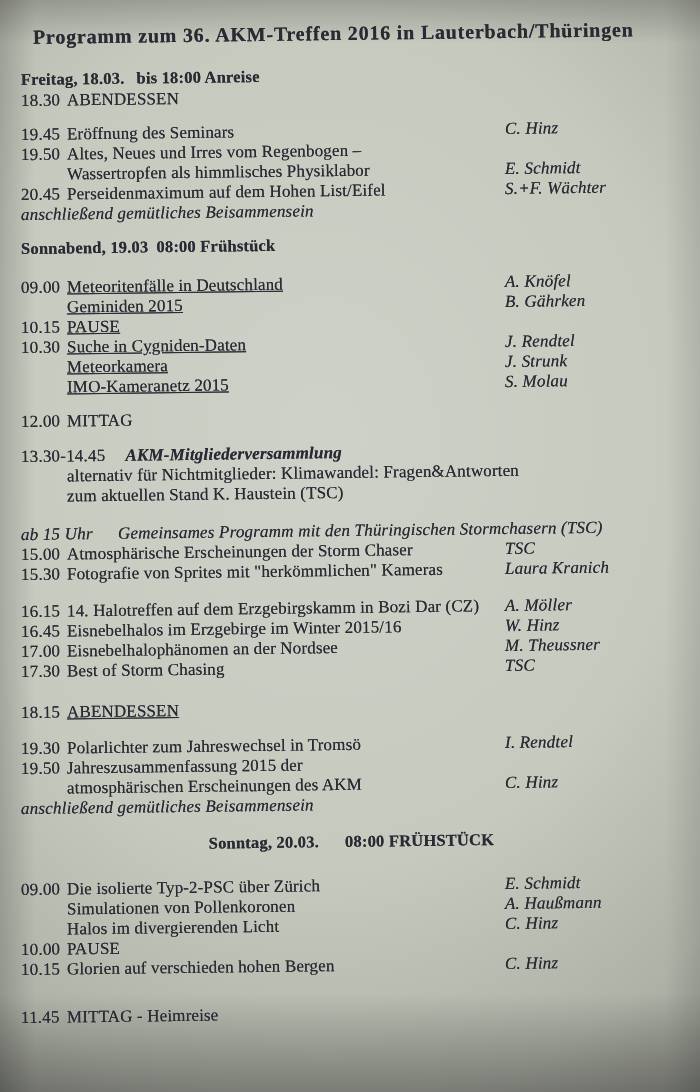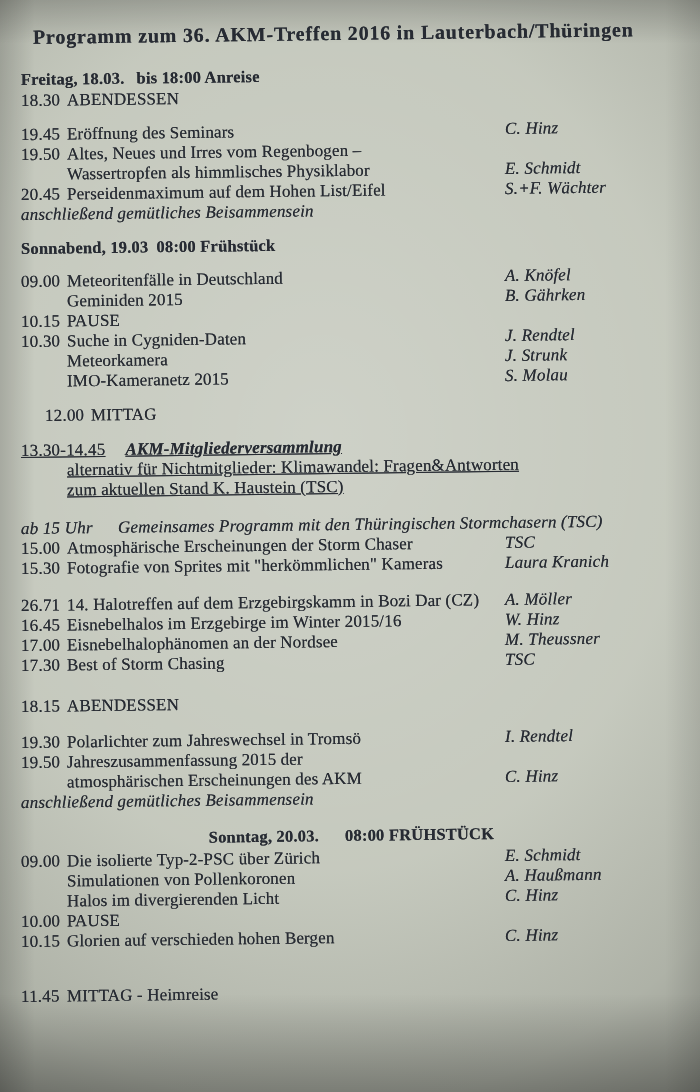--- a/index.html
+++ b/index.html
@@ -51,63 +51,63 @@
       <div class="block rows" style="margin-top: 14px;">
         <div class="line"><span class="time">19.45</span><span class="text">Eröffnung des Seminars</span><span class="speaker">C. Hinz</span></div>
         <div class="line"><span class="time">19.50</span><span class="text">Altes, Neues und Irres vom Regenbogen –</span></div>
         <div class="line"><span class="time"></span><span class="text">Wassertropfen als himmlisches  Physiklabor</span><span class="speaker">E. Schmidt</span></div>
         <div class="line"><span class="time">20.45</span><span class="text">Perseidenmaximum auf dem Hohen List/Eifel</span><span class="speaker">S.+F. Wächter</span></div>
         <div class="line"><span class="notetext">anschließend gemütliches Beisammensein</span></div>
       </div>
       <div class="block day" style="margin-top: 14px;">
         <div class="line"><span class="daylabel">Sonnabend, 19.03</span><span class="info" style="margin-left: 8px;">08:00 Frühstück</span></div>
       </div>
-      <div class="block rows" style="margin-top: 13px;">
+      <div class="block rows" style="margin-top: 19px; text-decoration: underline;">
         <div class="line"><span class="time">09.00</span><span class="text">Meteoritenfälle in Deutschland</span><span class="speaker">A. Knöfel</span></div>
         <div class="line"><span class="time"></span><span class="text">Geminiden 2015</span><span class="speaker">B. Gährken</span></div>
         <div class="line"><span class="time">10.15</span><span class="text">PAUSE</span></div>
         <div class="line"><span class="time">10.30</span><span class="text">Suche in Cygniden-Daten</span><span class="speaker">J. Rendtel</span></div>
         <div class="line"><span class="time"></span><span class="text">Meteorkamera</span><span class="speaker">J. Strunk</span></div>
         <div class="line"><span class="time"></span><span class="text">IMO-Kameranetz 2015</span><span class="speaker">S. Molau</span></div>
       </div>
-      <div class="block rows" style="margin-top: 14px; margin-left: 24px;">
+      <div class="block rows" style="margin-top: 14px;">
         <div class="line"><span class="time">12.00</span><span class="text">MITTAG</span></div>
       </div>
-      <div class="block rows" style="margin-top: 15px; text-decoration: underline;">
+      <div class="block rows" style="margin-top: 15px;">
         <div class="line"><span class="stime">13.30-14.45</span><span class="stext">AKM-Mitgliederversammlung</span></div>
         <div class="line"><span class="time"></span><span class="text">alternativ für Nichtmitglieder: Klimawandel: Fragen&amp;Antworten</span></div>
         <div class="line"><span class="time"></span><span class="text">zum aktuellen Stand K. Haustein (TSC)</span></div>
       </div>
       <div class="block rows" style="margin-top: 18px;">
         <div class="line"><span class="ab15label">ab 15 Uhr</span><span class="ab15text">Gemeinsames Programm mit den Thüringischen Stormchasern (TSC)</span></div>
         <div class="line"><span class="time">15.00</span><span class="text">Atmosphärische Erscheinungen der Storm Chaser</span><span class="speaker">TSC</span></div>
         <div class="line"><span class="time">15.30</span><span class="text">Fotografie von Sprites mit "herkömmlichen" Kameras</span><span class="speaker">Laura Kranich</span></div>
       </div>
       <div class="block rows" style="margin-top: 17px;">
-        <div class="line"><span class="time">26.71</span><span class="text">14. Halotreffen auf dem Erzgebirgskamm in Bozi Dar (CZ)</span><span class="speaker">A. Möller</span></div>
+        <div class="line"><span class="time">16.15</span><span class="text">14. Halotreffen auf dem Erzgebirgskamm in Bozi Dar (CZ)</span><span class="speaker">A. Möller</span></div>
         <div class="line"><span class="time">16.45</span><span class="text">Eisnebelhalos im Erzgebirge im Winter 2015/16</span><span class="speaker">W. Hinz</span></div>
         <div class="line"><span class="time">17.00</span><span class="text">Eisnebelhalophänomen an der Nordsee</span><span class="speaker">M. Theussner</span></div>
         <div class="line"><span class="time">17.30</span><span class="text">Best of Storm Chasing</span><span class="speaker">TSC</span></div>
       </div>
-      <div class="block rows" style="margin-top: 21px;">
+      <div class="block rows" style="margin-top: 21px; text-decoration: underline;">
         <div class="line"><span class="time">18.15</span><span class="text">ABENDESSEN</span></div>
       </div>
       <div class="block rows" style="margin-top: 16px;">
         <div class="line"><span class="time">19.30</span><span class="text">Polarlichter zum Jahreswechsel in Tromsö</span><span class="speaker">I. Rendtel</span></div>
         <div class="line"><span class="time">19.50</span><span class="text">Jahreszusammenfassung 2015 der</span></div>
         <div class="line"><span class="time"></span><span class="text">atmosphärischen Erscheinungen des AKM</span><span class="speaker">C. Hinz</span></div>
         <div class="line"><span class="notetext">anschließend gemütliches Beisammensein</span></div>
       </div>
       <div class="block day" style="margin-top: 17px; text-align: center;">
         <div class="line"><span class="daylabel">Sonntag, 20.03.</span><span class="info" style="margin-left: 26px;">08:00 FRÜHSTÜCK</span></div>
       </div>
-      <div class="block rows" style="margin-top: 2px;">
+      <div class="block rows" style="margin-top: 24px;">
         <div class="line"><span class="time">09.00</span><span class="text">Die isolierte Typ-2-PSC über Zürich</span><span class="speaker">E. Schmidt</span></div>
         <div class="line"><span class="time"></span><span class="text">Simulationen von Pollenkoronen</span><span class="speaker">A. Haußmann</span></div>
         <div class="line"><span class="time"></span><span class="text">Halos im divergierenden Licht</span><span class="speaker">C. Hinz</span></div>
         <div class="line"><span class="time">10.00</span><span class="text">PAUSE</span></div>
         <div class="line"><span class="time">10.15</span><span class="text">Glorien auf verschieden hohen Bergen</span><span class="speaker">C. Hinz</span></div>
       </div>
-      <div class="block rows" style="margin-top: 35px;">
+      <div class="block rows" style="margin-top: 28px;">
         <div class="line"><span class="time">11.45</span><span class="text">MITTAG - Heimreise</span></div>
       </div>
     </div>
 </div>
 
 </body></html>

